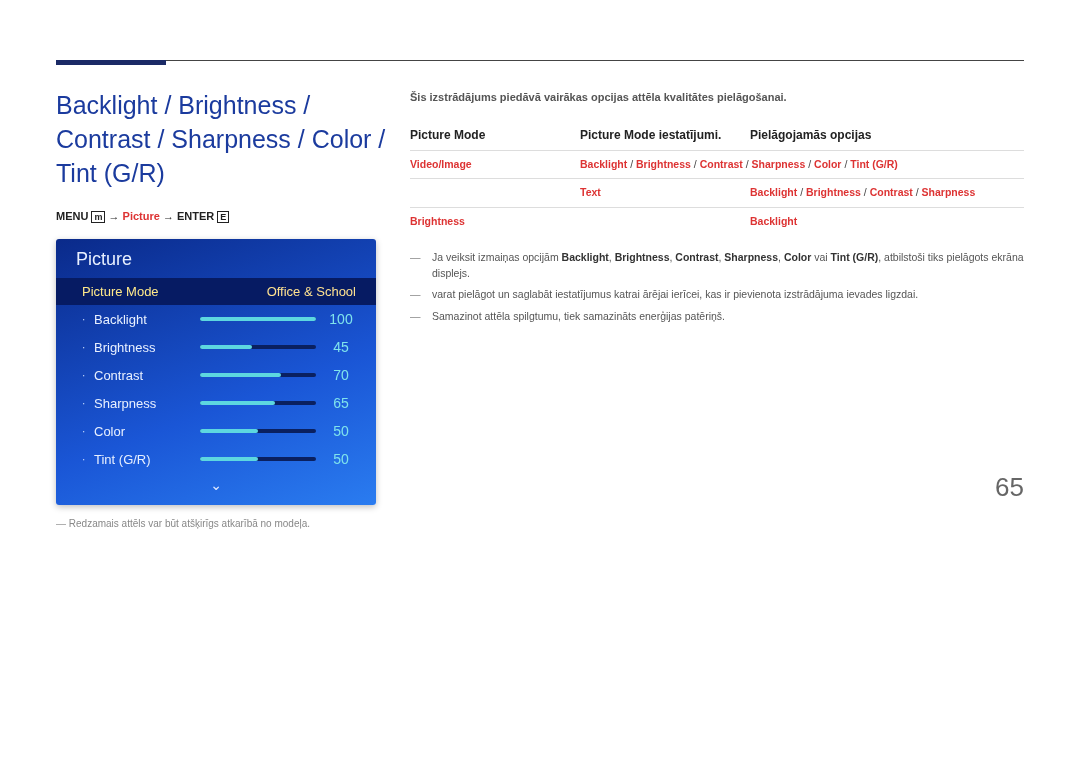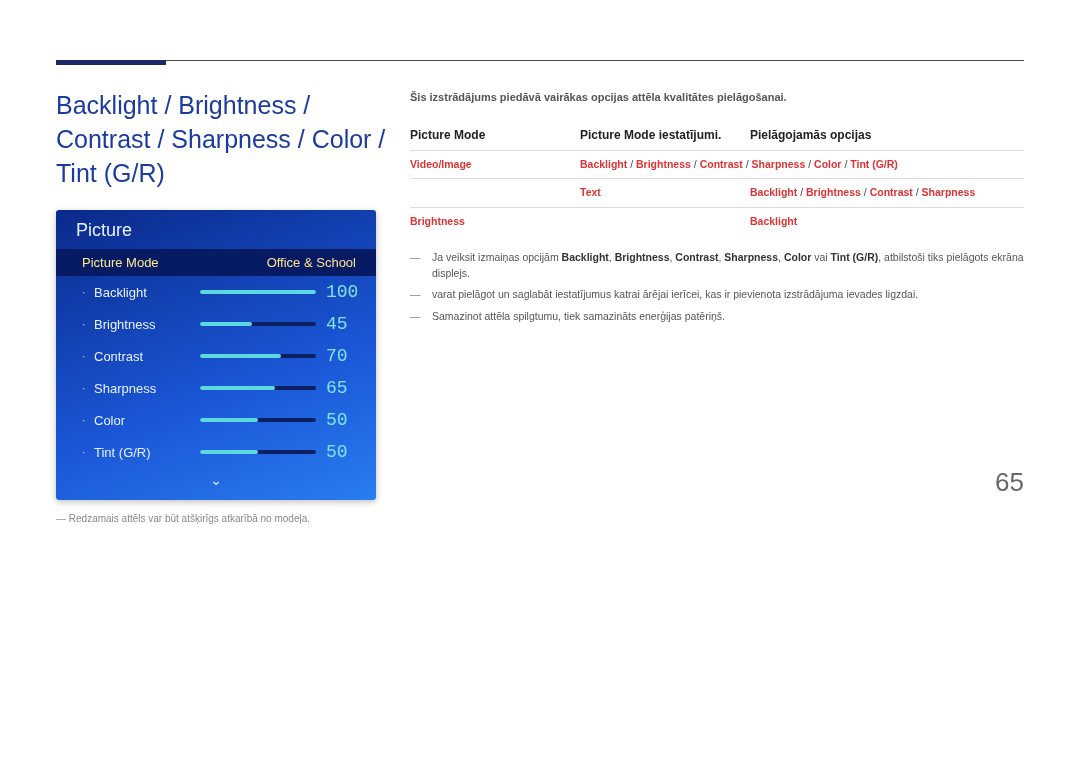--- a/index.html
+++ b/index.html
@@ -107,24 +107,23 @@
     margin: 0 10px;
   }
   .osd-row .slider .fill {
     position: absolute;
     left: 0; top: 0; bottom: 0;
     background: #5dd7e0;
     border-radius: 2px;
   }
   .osd-row .value {
     width: 30px;
-    text-align: left;
+    text-align: center;
     color: #7fe3ec;
-    font-size: 18px;
-    font-family: Liberation Mono, monospace;
+    font-size: 14px;
   }
   .osd-row.selected .label { color: #ffe98a; }
   .osd-row.selected .mode-value {
     flex: 1;
     text-align: right;
     color: #ffe290;
   }
   .osd-footer {
     text-align: center;
     padding: 4px 0 12px 0;
@@ -189,20 +188,27 @@
 <body>
 
 <div class="page">
   <div class="top-rule-thin"></div>
   <div class="top-rule-thick"></div>
 
   <div class="columns">
     <div class="col-left">
       <h1 class="title">Backlight / Brightness / Contrast / Sharpness / Color / Tint (G/R)</h1>
 
+      <div class="breadcrumb">
+        <span>MENU</span>
+        <span class="icon-box">m</span>
+        <span> → </span><span class="red">Picture</span><span> → </span>
+        <span>ENTER</span>
+        <span class="icon-box">E</span>
+      </div>
 
       <div class="osd">
         <div class="osd-header">Picture</div>
 
         <div class="osd-row selected">
           <span class="label">Picture Mode</span>
           <span class="mode-value">Office &amp; School</span>
         </div>
 
         <div id="osd-rows">

